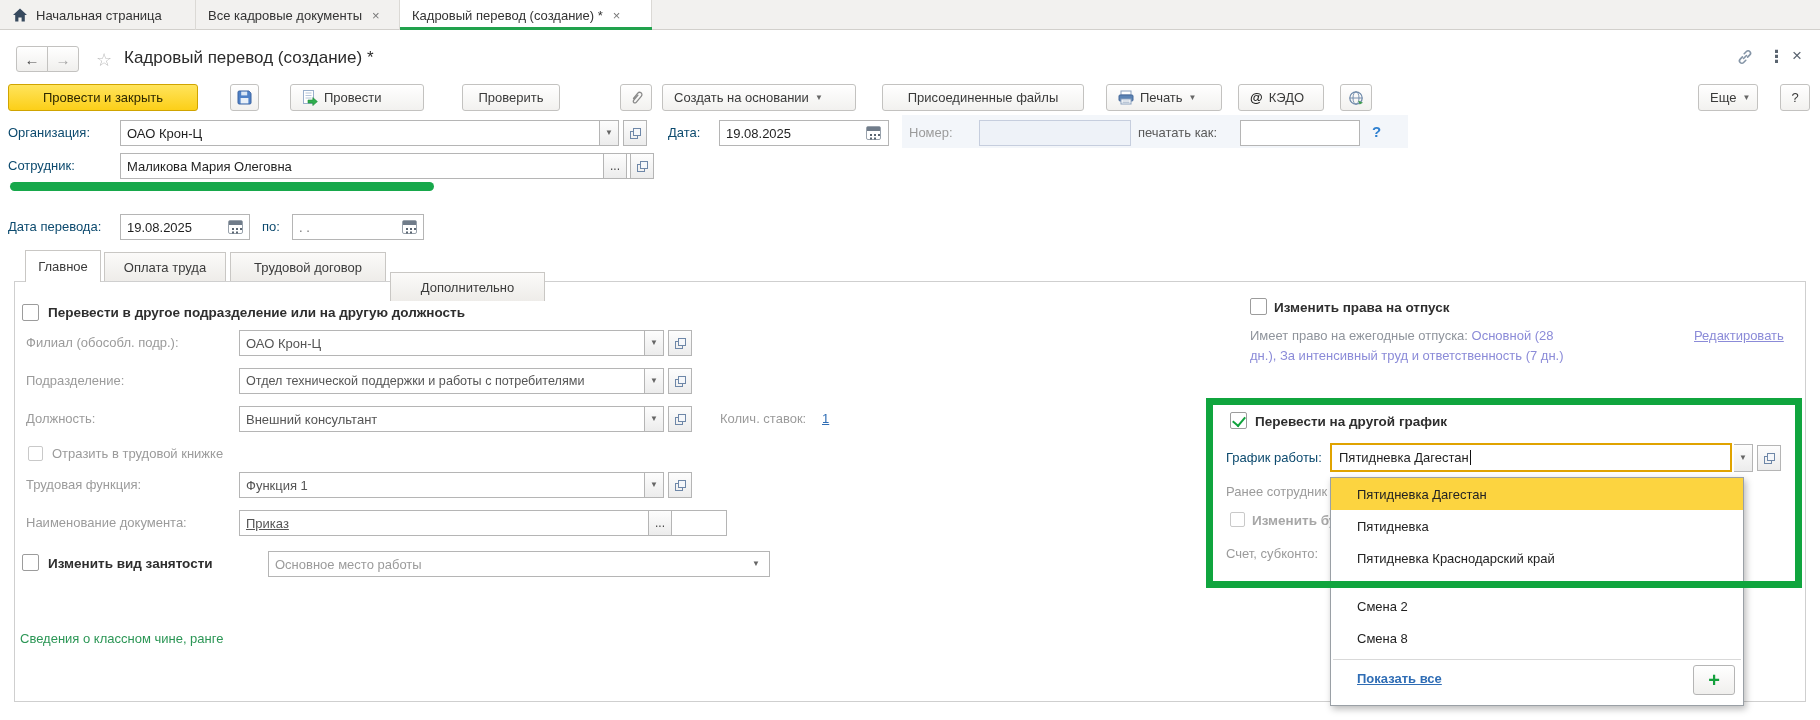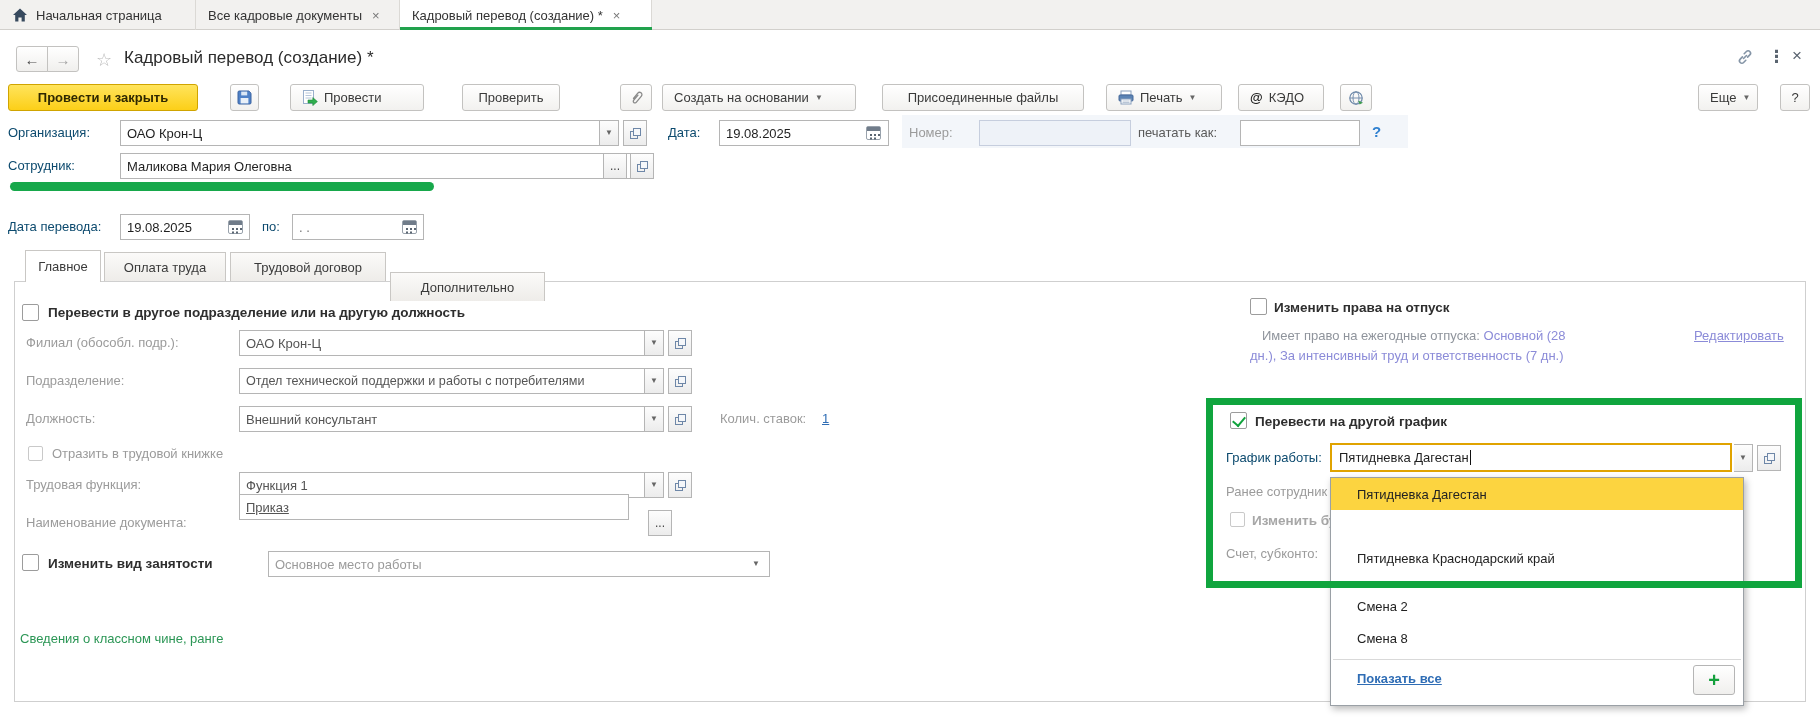--- a/index.html
+++ b/index.html
@@ -20,21 +20,21 @@
   .navbtn { position:absolute; top:46px; width:32px; height:26px; background:linear-gradient(#ffffff,#f0efed);
             border:1px solid #c3c2c0; display:flex; align-items:center; justify-content:center;
             font-size:15px; color:#4a4a4a; }
   .title { position:absolute; left:124px; top:48px; font-size:17px; color:#2b2b2b; }
   .star { position:absolute; left:96px; top:49px; font-size:18px; color:#b9b9b9; }
 
   
   .btn { position:absolute; top:84px; height:27px; display:flex; align-items:center; gap:6px;
          padding:0 11px; background:linear-gradient(#ffffff,#f2f1ef); border:1px solid #c3c2c0;
          border-radius:3px; font-size:13px; color:#3a3a3a; white-space:nowrap; }
-  .btn.primary { background:linear-gradient(#ffe45c,#fccf18); border-color:#d0a400; font-weight:bold; color:#2e2800;text-align:right; }
+  .btn.primary { background:linear-gradient(#ffe45c,#fccf18); border-color:#d0a400; font-weight:normal; color:#2e2800;text-align:right; }
   .caret { font-size:8px; color:#666; line-height:1; }
 
   
   .lbl { position:absolute; font-size:13px; color:#0c4a6e; line-height:26px; white-space:nowrap; }
   .lbl.dis { color:#9b9b9b; }
   .inp { position:absolute; height:26px; border:1px solid #b5b5b5; background:#fff; font-size:13px;
          color:#1f1f1f; display:flex; align-items:center; padding:0 6px; white-space:nowrap; overflow:hidden; }
   .inp.gray-text { color:#9b9b9b; }
   .seg { position:absolute; width:19px; height:26px; border:1px solid #b5b5b5; border-left:none;
          background:linear-gradient(#fdfdfd,#ececec); display:flex; align-items:center; justify-content:center; }
@@ -313,41 +313,41 @@
     <span>Функция 1</span>
   </div>
 <div class="seg" style="left:645px;top:472px;">
     <span class="caret">▼</span>
   </div>
 <div class="sqbtn" style="left:668px;top:472px;">
     <span class="lnk"></span>
   </div>
 
 <div class="lbl dis" style="left:26px;top:510px;">Наименование документа:</div>
-<div class="inp" style="left:239px;top:494px;width:390px;color:#555;text-decoration:underline;">
+<div class="inp" style="left:239px;top:510px;width:488px;color:#555;text-decoration:underline;">
     <span>Приказ</span>
   </div>
 <div class="sqbtn" style="left:648px;top:510px;">
     <span>...</span>
   </div>
 
 <div class="cb" style="left:22px;top:554px;"></div>
 <div class="blbl" style="left:48px;top:555px;">Изменить вид занятости</div>
 <div class="inp gray-text" style="left:268px;top:551px;width:502px;">
     <span>Основное место работы</span>
   </div>
 <div class="abs caret" style="left:752px;top:560px;">▼</div>
 
 <div class="lbl" style="left:20px;top:626px;color:#2b9655;">Сведения о классном чине, ранге</div>
 
 <div class="cb" style="left:1250px;top:298px;"></div>
 <div class="blbl" style="left:1274px;top:299px;">Изменить права на отпуск</div>
 
 <div class="abs" style="left:1250px;top:326px;font-size:13px;line-height:20px;white-space:nowrap;">
-  <span style="color:#8f949c;margin-left:12px;">Имеет право на ежегодные отпуска: </span><span class="link-violet">Основной (28</span>
+  <span style="color:#8f949c;">Имеет право на ежегодные отпуска: </span><span class="link-violet">Основной (28</span>
 </div>
 <div class="abs link-violet" style="left:1250px;top:346px;font-size:13px;line-height:20px;white-space:nowrap;">дн.), За интенсивный труд и ответственность (7 дн.)</div>
 <div class="abs link-violet" style="left:1694px;top:328px;font-size:13px;text-decoration:underline;">Редактировать</div>
 
 <div class="cb checked" style="left:1230px;top:412px;"></div>
 <div class="blbl" style="left:1255px;top:413px;">Перевести на другой график</div>
 
 <div class="lbl" style="left:1226px;top:445px;">График работы:</div>
 <div class="focus-inp">
   <span>Пятидневка Дагестан</span>
@@ -362,20 +362,23 @@
 
 <div class="lbl dis" style="left:1226px;top:479px;">Ранее сотрудник</div>
 <div class="cb small dis" style="left:1230px;top:512px;"></div>
 <div class="blbl dis" style="left:1252px;top:512px;">Изменить бух</div>
 <div class="lbl dis" style="left:1226px;top:541px;">Счет, субконто:</div>
 
 <div class="dd">
   <div class="dd-item sel" style="top:0;">
       <span>Пятидневка Дагестан</span>
     </div>
+  <div class="dd-item" style="top:32px;">
+      <span>Пятидневка</span>
+    </div>
   <div class="dd-item" style="top:64px;">
       <span>Пятидневка Краснодарский край</span>
     </div>
   <div class="dd-item" style="top:112px;">
       <span>Смена 2</span>
     </div>
   <div class="dd-item" style="top:144px;">
       <span>Смена 8</span>
     </div>
   <div class="dd-sep"></div>

